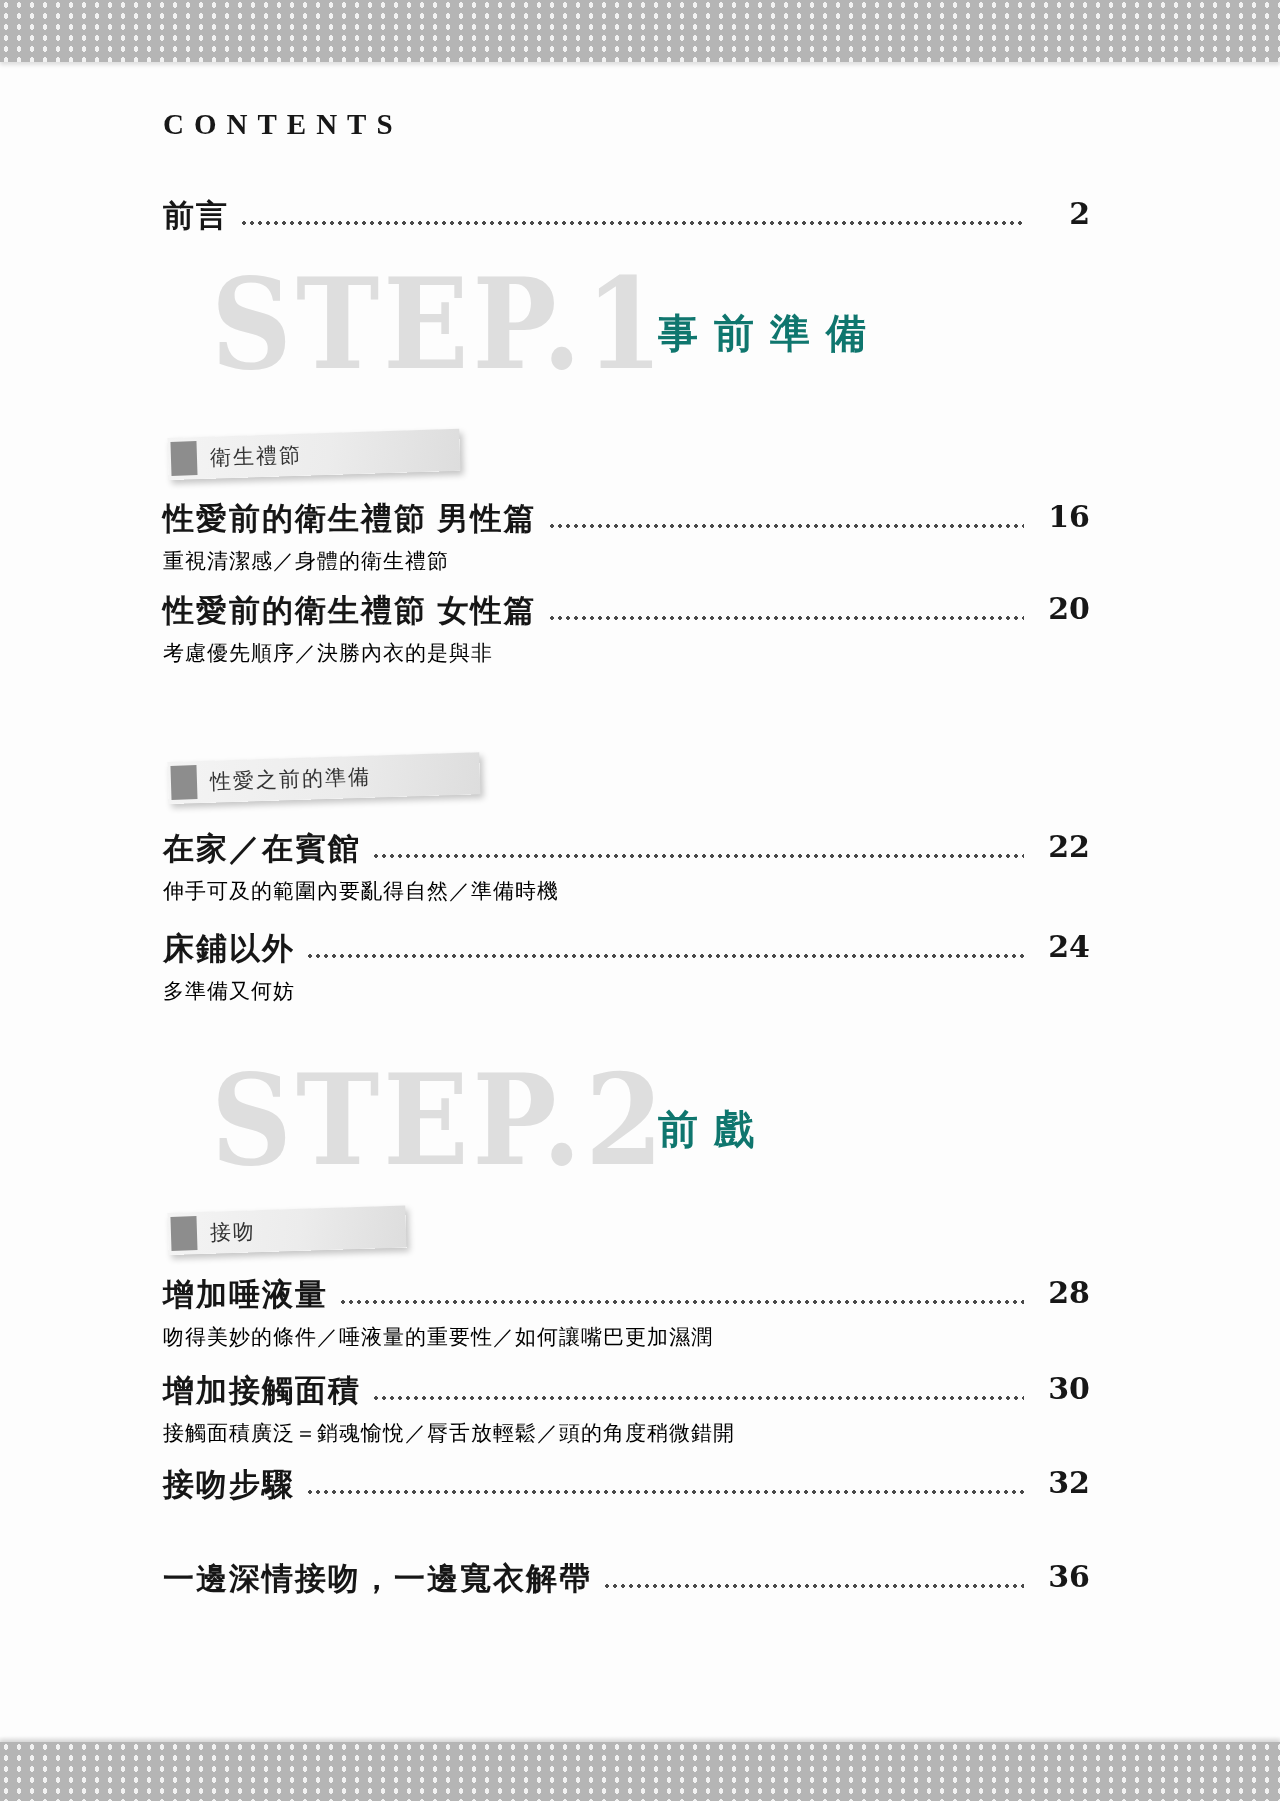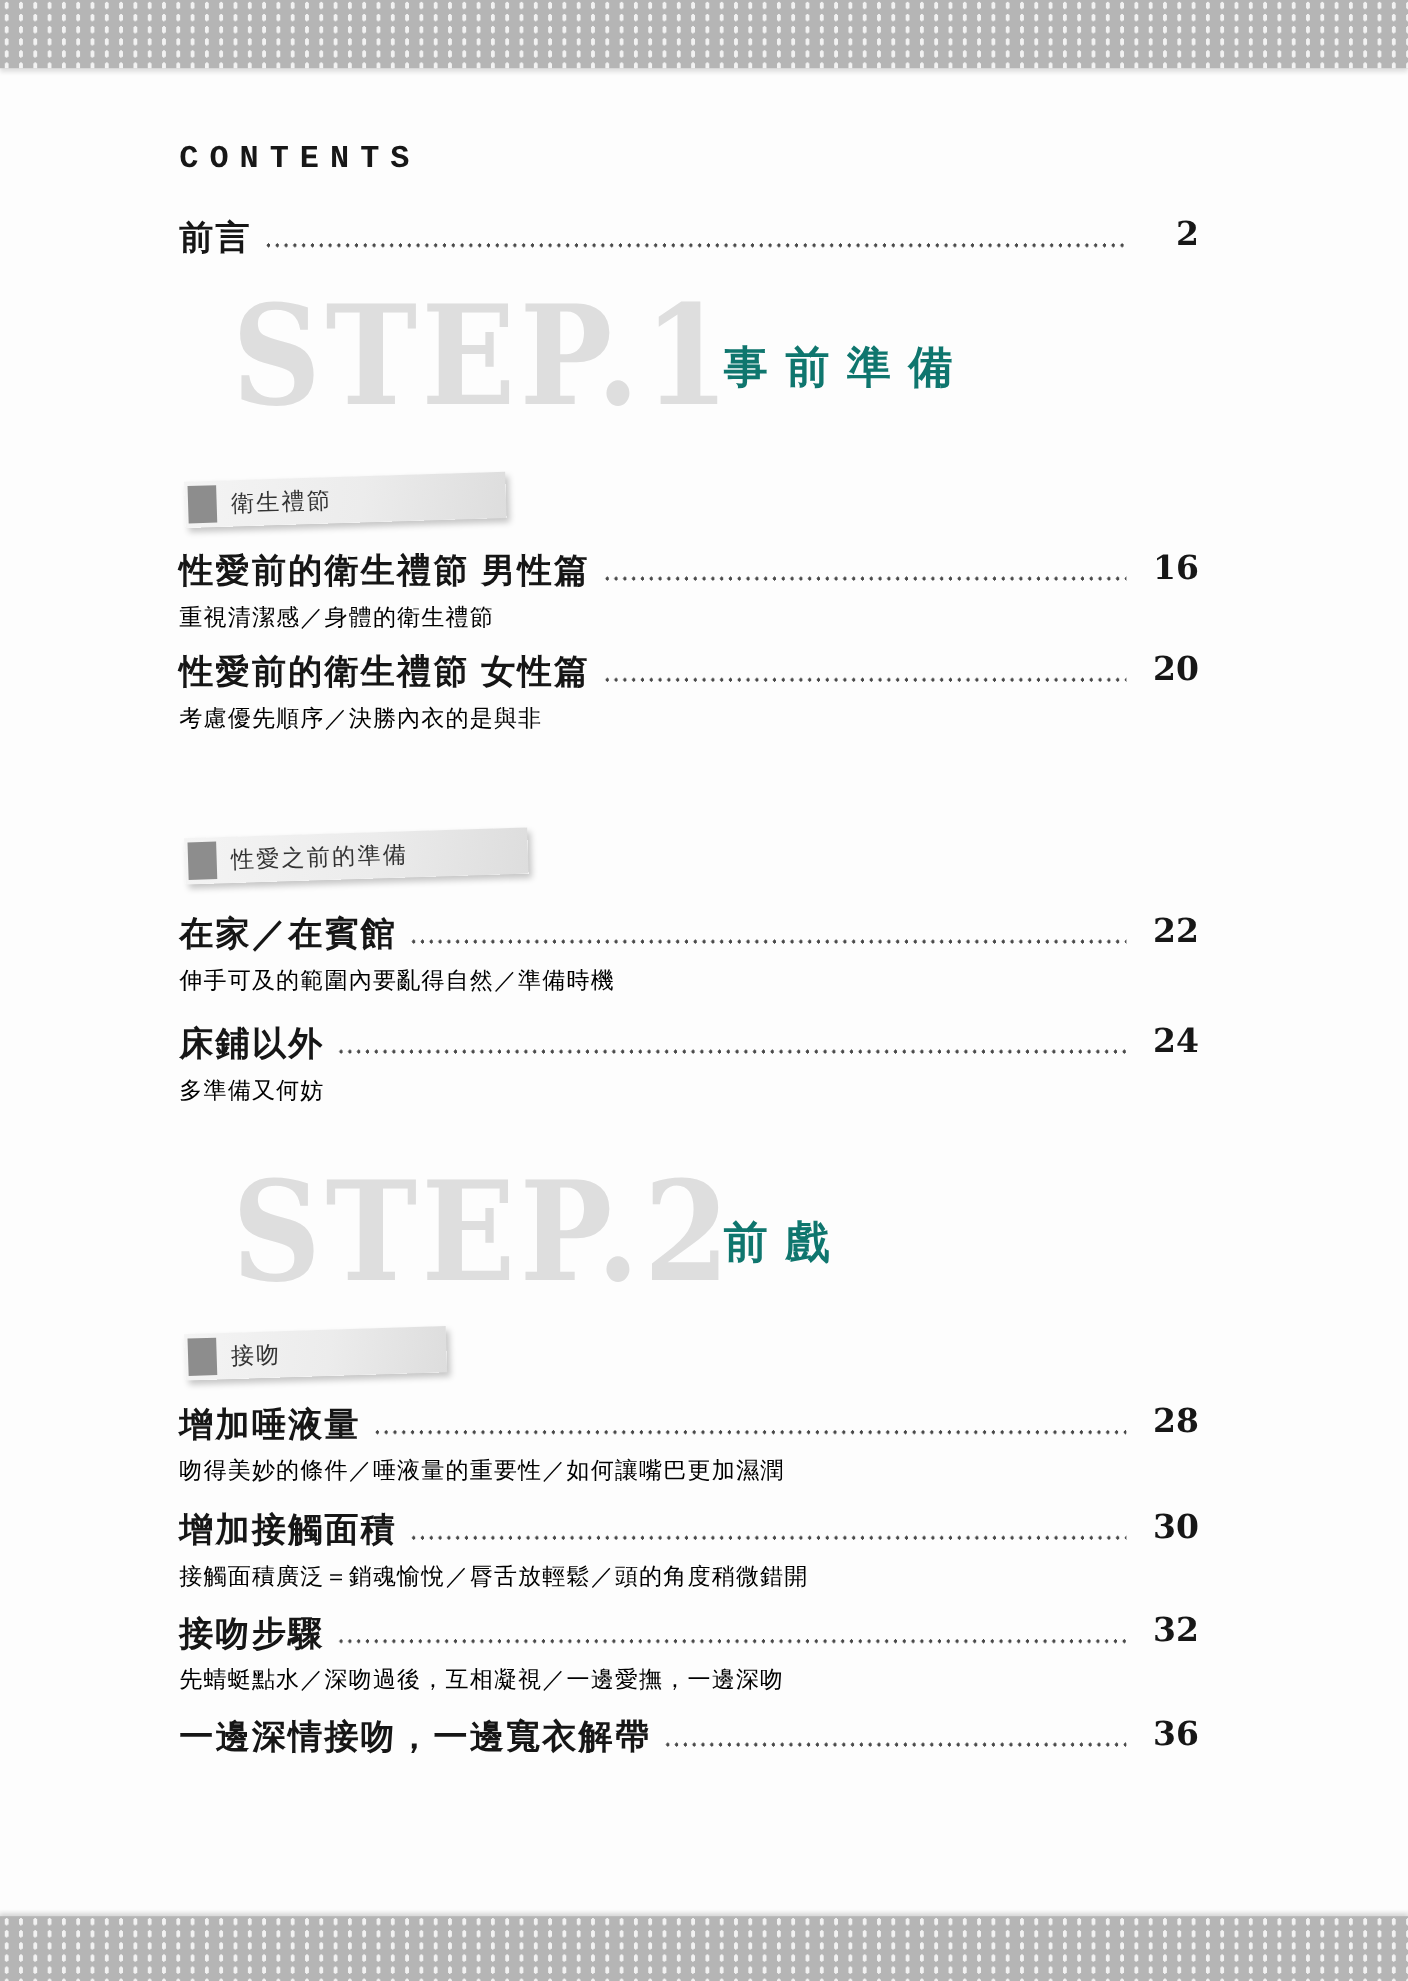--- a/index.html
+++ b/index.html
@@ -21,22 +21,22 @@
   .band.bottom::before{
     content:"";position:absolute;top:-6px;left:0;right:0;height:6px;
     background:linear-gradient(180deg,rgba(0,0,0,0),rgba(0,0,0,.06));
   }
 
   
   .abs{position:absolute;left:163px;width:927px;}
 
   
   .contents-title{
-    top:128px;
-    font-family:Liberation Mono, monospace;
+    top:108px;
+    font-family:Liberation Serif, serif;
     font-weight:bold;font-size:29px;letter-spacing:10px;color:#171717;
   }
 
   
   .entry-row{display:flex;align-items:flex-start;}
   .entry-title{
     font-size:31px;font-weight:800;letter-spacing:2px;color:#161616;
     line-height:1.2;white-space:nowrap;
   }
   .leader{
@@ -170,21 +170,20 @@
   </div>
   <div class="entry-sub">接觸面積廣泛＝銷魂愉悅／脣舌放輕鬆／頭的角度稍微錯開</div>
 </div>
 
 <div class="abs" style="top:1466px;">
   <div class="entry-row">
     <span class="entry-title">接吻步驟</span>
     <span class="leader"></span>
     <span class="entry-page">32</span>
   </div>
-  <div class="entry-sub">先蜻蜓點水／深吻過後，互相凝視／一邊愛撫，一邊深吻</div>
 </div>
 
 <div class="abs" style="top:1560px;">
   <div class="entry-row">
     <span class="entry-title">一邊深情接吻，一邊寬衣解帶</span>
     <span class="leader"></span>
     <span class="entry-page">36</span>
   </div>
 </div>
 

